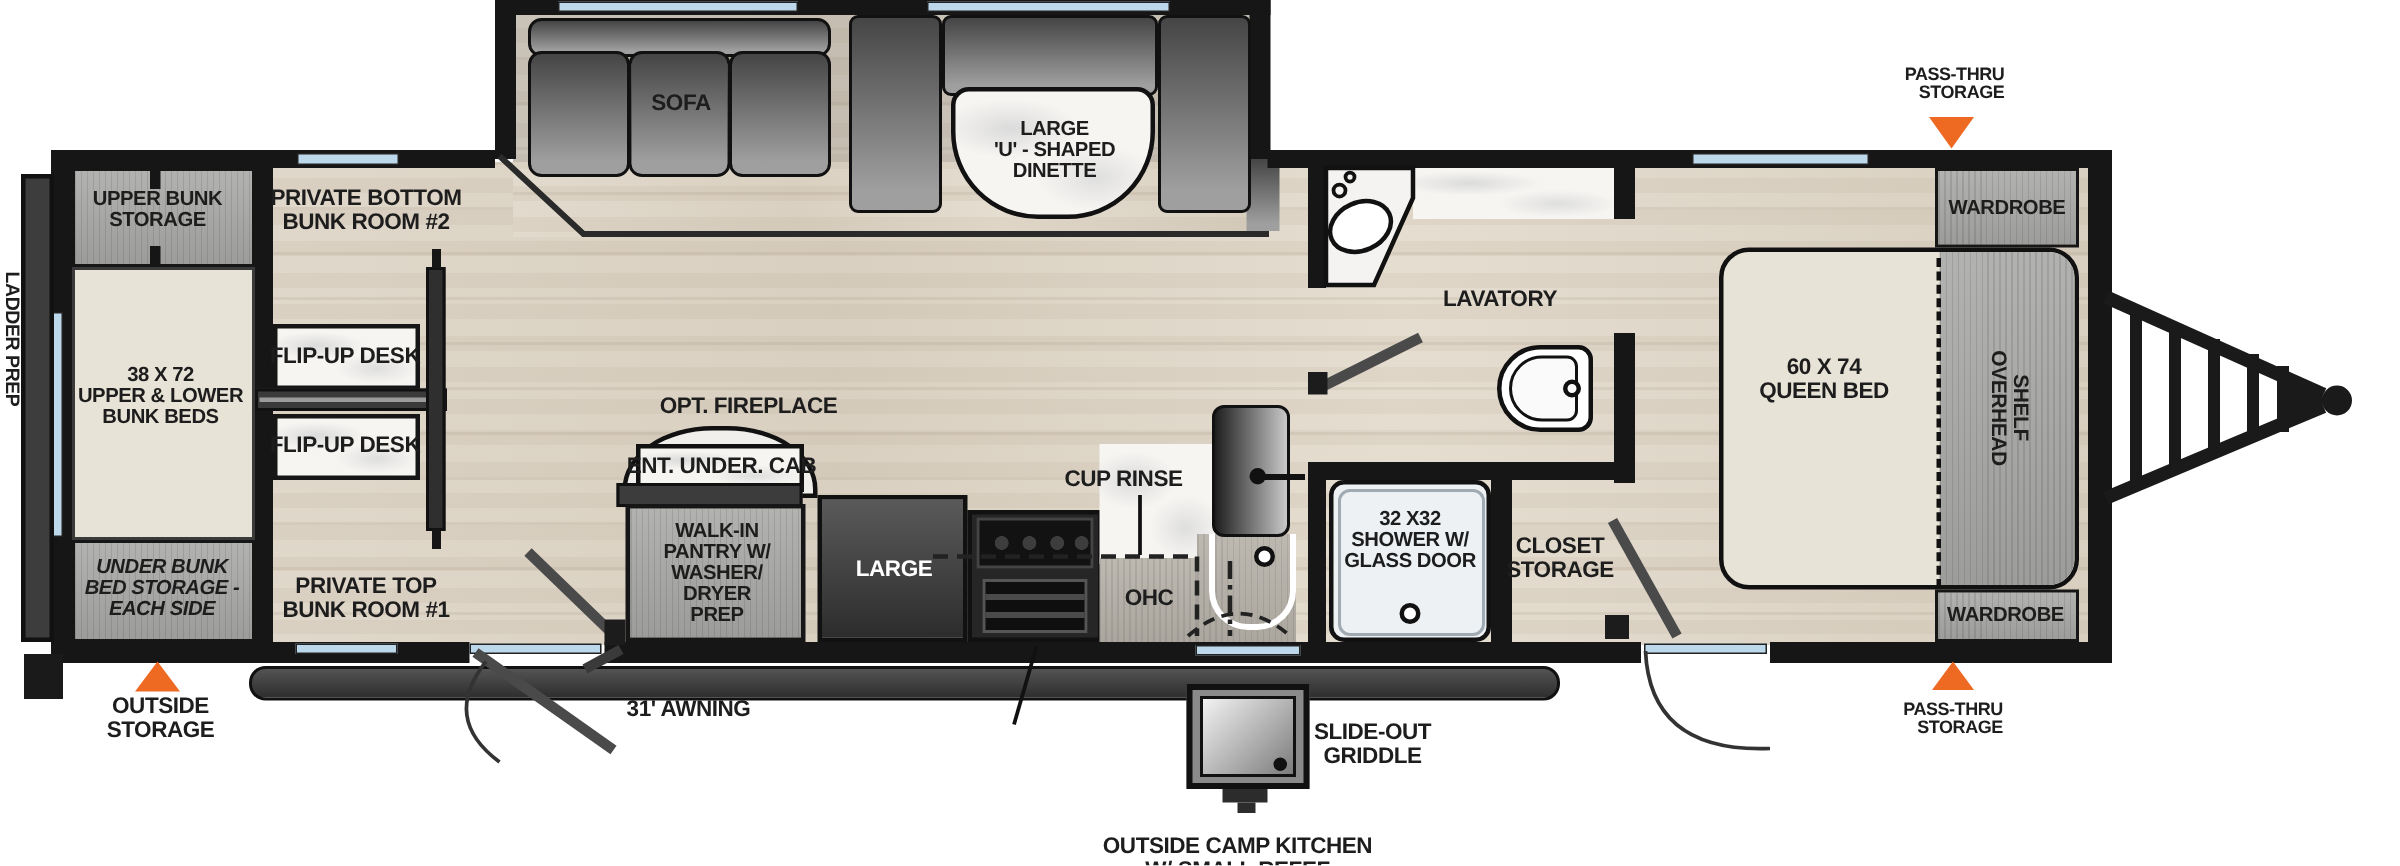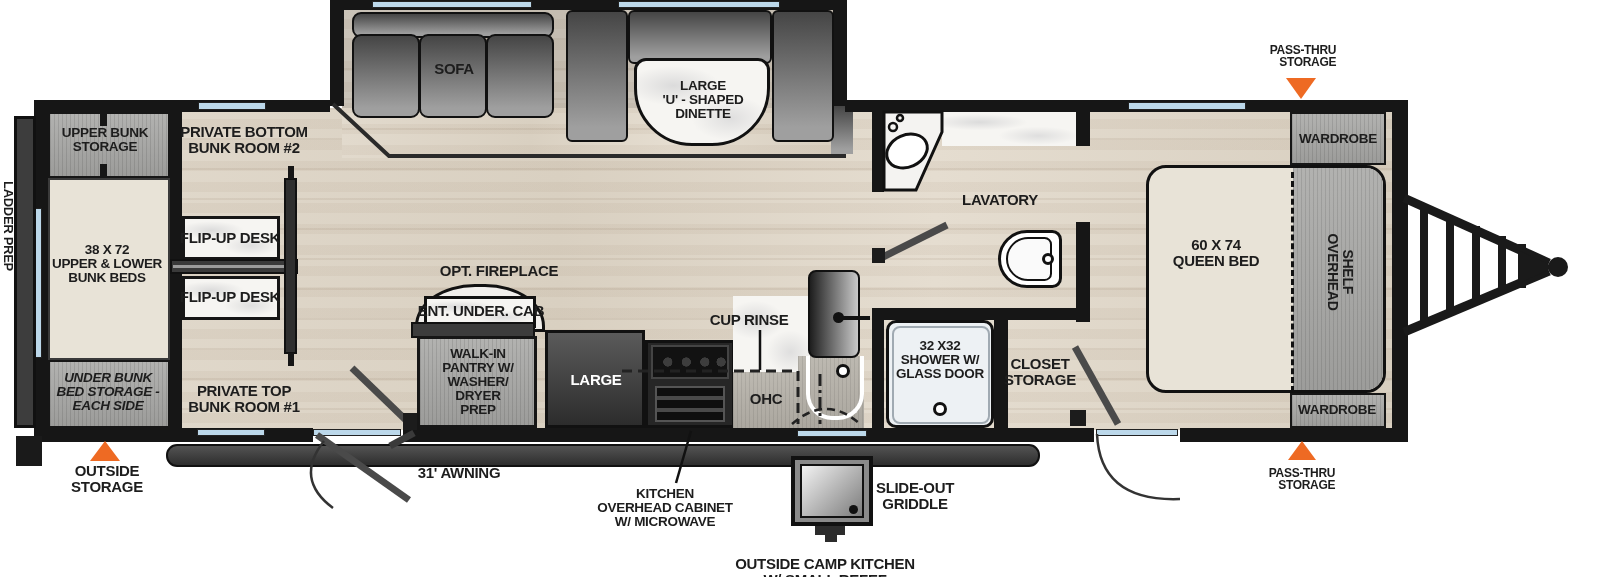--- a/index.html
+++ b/index.html
@@ -240,21 +240,18 @@
 UPPER &amp; LOWER
 BUNK BEDS</div>
   <div class="lbl s14" style="left:108px;top:392px;font-style:italic;">UNDER BUNK
 BED STORAGE -
 EACH SIDE</div>
   <div class="vlbl" style="left:8px;top:226px;font-size:13px;">LADDER PREP</div>
 
   <div class="lbl" style="left:107px;top:479px;">OUTSIDE
 STORAGE</div>
   <div class="lbl" style="left:459px;top:473px;">31' AWNING</div>
-  <div class="lbl s14" style="left:665px;top:508px;">KITCHEN
-OVERHEAD CABINET
-W/ MICROWAVE</div>
   <div class="lbl" style="left:915px;top:496px;">SLIDE-OUT
 GRIDDLE</div>
   <div class="lbl" style="left:825px;top:572px;">OUTSIDE CAMP KITCHEN
 W/ SMALL REFEF</div>
 
 </div>
 
 </body></html>

